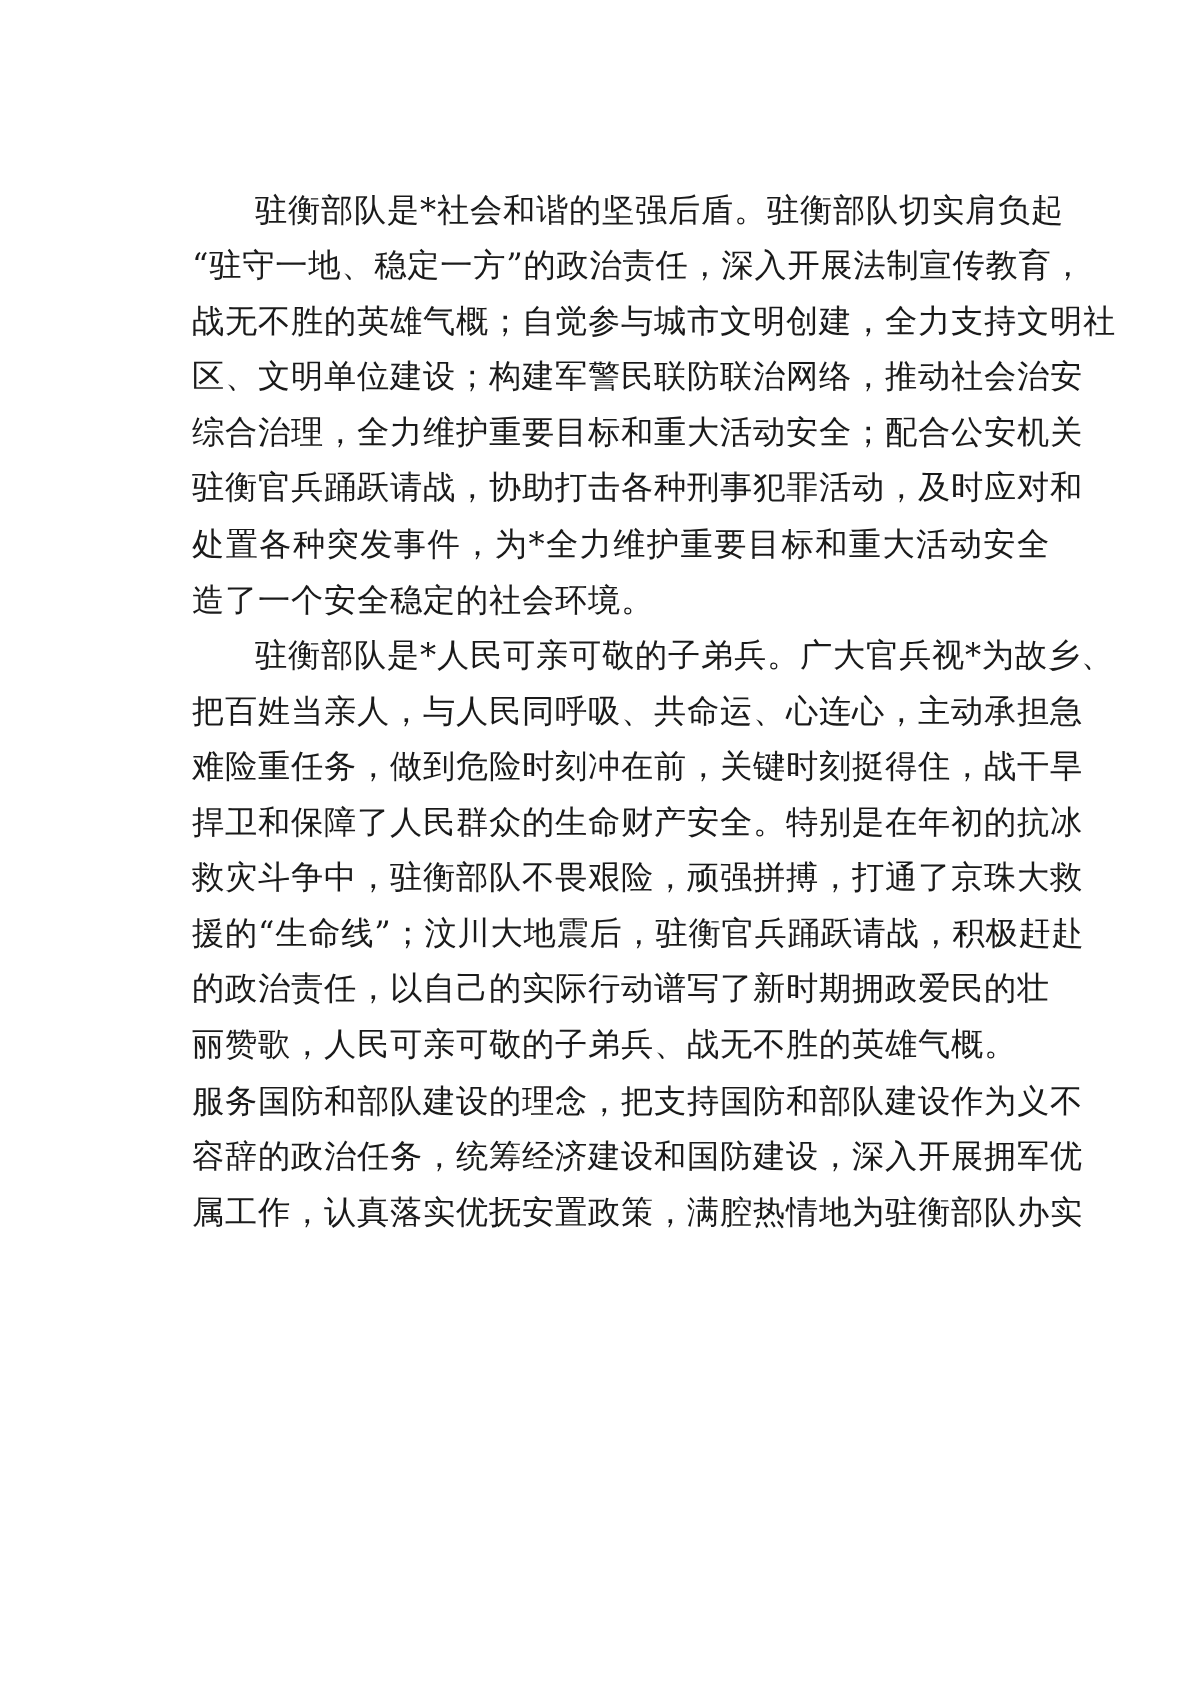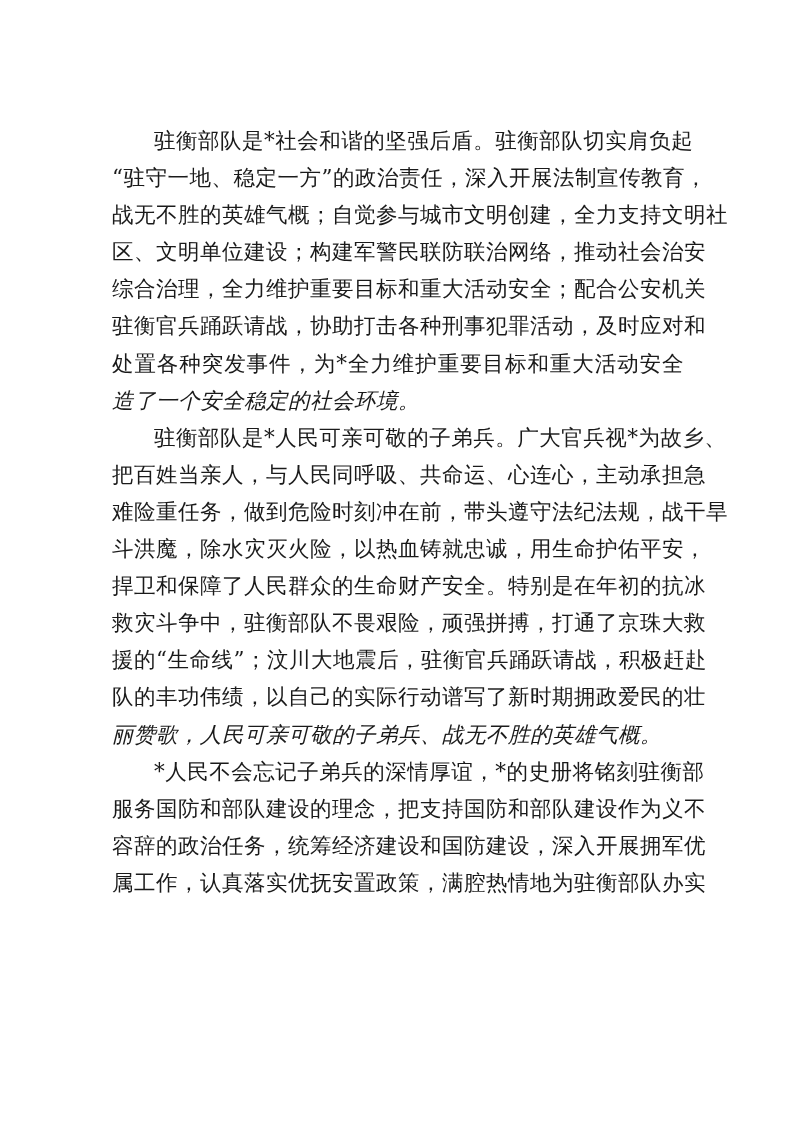--- a/index.html
+++ b/index.html
@@ -10,36 +10,35 @@
   body {
     width: 793px;
     height: 1122px;
     position: relative;
     overflow: hidden;
     font-family: "DejaVu Serif", "Liberation Serif", serif;
     color: #1a1a1a;
   }
   .page {
     position: absolute;
-    left: 112px;
+    left: 128px;
     top: 122px;
     width: 572px;
   }
   .line {
     height: 37.1px;
     line-height: 37.1px;
     font-size: 21.5px;
     white-space: nowrap;
     text-align: justify;
     text-align-last: justify;
     letter-spacing: 0.5px;
   }
   .line.last {
     text-align-last: left;
-    font-style: italic;
   }
   .line.indent {
     padding-left: 42px;
   }
 </style>
 </head>
 <body>
 
 <div class="page">
 
@@ -50,31 +49,29 @@
     <div class="line">区、文明单位建设；构建军警民联防联治网络，推动社会治安</div>
     <div class="line">综合治理，全力维护重要目标和重大活动安全；配合公安机关</div>
     <div class="line">驻衡官兵踊跃请战，协助打击各种刑事犯罪活动，及时应对和</div>
     <div class="line">处置各种突发事件，为*全力维护重要目标和重大活动安全</div>
     <div class="line last">造了一个安全稳定的社会环境。</div>
   </div>
 
   <div>
     <div class="line indent">驻衡部队是*人民可亲可敬的子弟兵。广大官兵视*为故乡、</div>
     <div class="line">把百姓当亲人，与人民同呼吸、共命运、心连心，主动承担急</div>
-    <div class="line">难险重任务，做到危险时刻冲在前，带头遵守法纪法规，战干旱</div>
-    <div class="line">斗洪魔，除水灾灭火险，以热血铸就忠诚，用生命护佑平安，</div>
+    <div class="line">难险重任务，做到危险时刻冲在前，关键时刻挺得住，战干旱</div>
     <div class="line">捍卫和保障了人民群众的生命财产安全。特别是在年初的抗冰</div>
     <div class="line">救灾斗争中，驻衡部队不畏艰险，顽强拼搏，打通了京珠大救</div>
     <div class="line">援的“生命线”；汶川大地震后，驻衡官兵踊跃请战，积极赶赴</div>
-    <div class="line">队的丰功伟绩，以自己的实际行动谱写了新时期拥政爱民的壮</div>
+    <div class="line">的政治责任，以自己的实际行动谱写了新时期拥政爱民的壮</div>
     <div class="line last">丽赞歌，人民可亲可敬的子弟兵、战无不胜的英雄气概。</div>
   </div>
 
   <div>
-    <div class="line indent">*人民不会忘记子弟兵的深情厚谊，*的史册将铭刻驻衡部</div>
   </div>
 
   <div>
     <div class="line">服务国防和部队建设的理念，把支持国防和部队建设作为义不</div>
     <div class="line">容辞的政治任务，统筹经济建设和国防建设，深入开展拥军优</div>
     <div class="line">属工作，认真落实优抚安置政策，满腔热情地为驻衡部队办实</div>
   </div>
 </div>
 
 </body></html>

